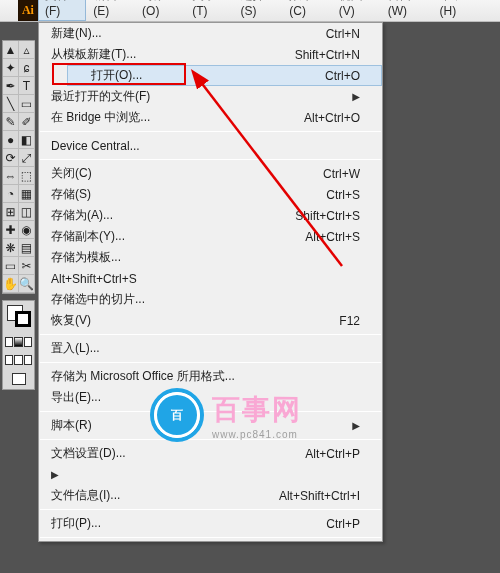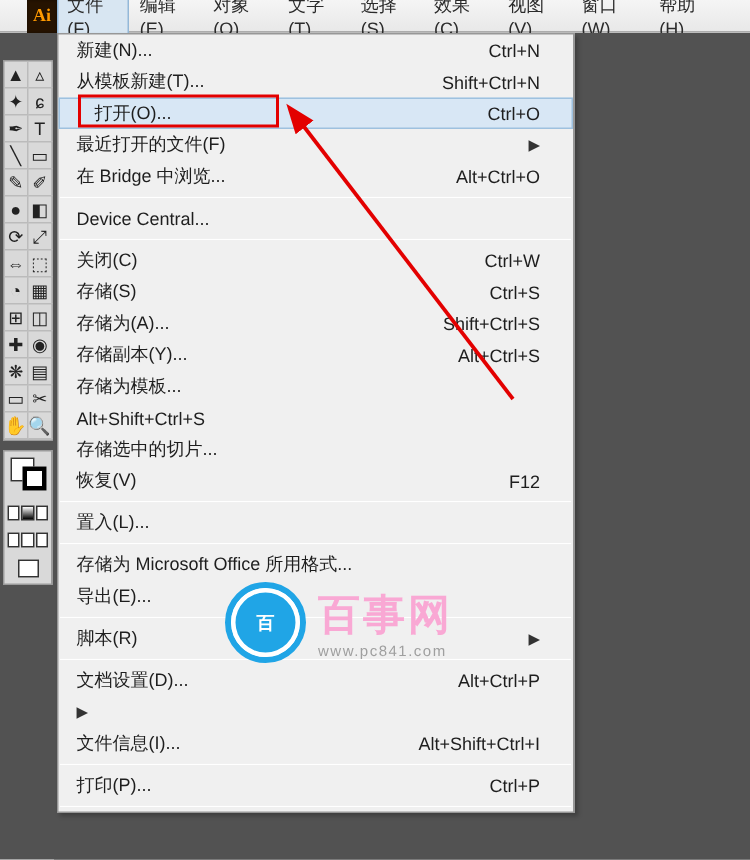--- a/index.html
+++ b/index.html
@@ -1,36 +1,36 @@
 <!DOCTYPE html>
 <html><head>
 <meta charset="utf-8">
 <style>
 * { margin:0; padding:0; box-sizing:border-box; font-family:"Microsoft YaHei","SimSun",Arial,sans-serif; font-size:12px; }
 body { width:500px; height:573px; background:#fff; overflow:hidden; position:relative; }
 .window { width:500px; height:573px; background:#525252; position:relative; }
-.menubar { height:22px; background:linear-gradient(#f5f5f5,#e8e8e8); display:flex; align-items:center; padding:0 18px; border-bottom:1px solid #bdbdbd; }
+.menubar { height:22px; background:linear-gradient(#f5f5f5,#e8e8e8); display:flex; align-items:flex-end; padding:0 18px; border-bottom:1px solid #bdbdbd; }
 .app-icon { width:22px; height:22px; background:#261300; color:#ff9a00; display:flex; align-items:center; justify-content:center; font-weight:bold; font-size:12px; font-family:Georgia,serif; box-shadow:0 0 2px rgba(0,0,0,.4) inset; }
 .menu { padding:3px 7px; color:#2b2b2b; cursor:default; }
 .menu.active { background:#d8e6f2; border:1px solid #94b8d8; padding:2px 6px; }
 .left-dock { position:absolute; top:40px; left:2px; width:33px; display:flex; flex-direction:column; }
 .tool-grid { background:#d9d9d9; border:1px solid #9b9b9b; display:grid; grid-template-columns:1fr 1fr; }
 .tool { width:16px; height:18px; display:flex; align-items:center; justify-content:center; color:#222; border-right:1px solid #bbb; border-bottom:1px solid #bbb; }
 .swatches { margin-top:6px; background:#d9d9d9; border:1px solid #9b9b9b; padding:4px 2px; display:flex; flex-direction:column; gap:6px; }
 .sw-pair { position:relative; height:24px; }
 .sw-fill { position:absolute; top:0; left:2px; width:16px; height:16px; background:#fff; border:1px solid #333; }
 .sw-stroke { position:absolute; top:6px; left:10px; width:16px; height:16px; background:#fff; border:3px solid #000; box-sizing:border-box; }
 .mode-row { display:flex; gap:1px; margin-top:2px; }
 .mode { width:10px; height:10px; background:#fff; border:1px solid #333; }
 .mode.grad { background:linear-gradient(#fff,#000); }
 .mode.none { background:#fff; position:relative; }
 .canvas-area { position:absolute; top:22px; left:36px; right:0; bottom:0; background:#525252; }
 .dropdown { position:absolute; top:22px; left:38px; width:345px; background:#f0f0f0; border:1px solid #979797; box-shadow:2px 2px 3px rgba(0,0,0,.25); }
 .dd-row { display:flex; align-items:center; justify-content:space-between; height:21px; padding:0 22px 0 12px; color:#1e1e1e; cursor:default; }
-.dd-row.hover { background:#d8e7f5; border:1px solid #9ec1df; padding:0 21px 0 23px; }
+.dd-row.hover { background:#d8e7f5; border:1px solid #9ec1df; padding:0 21px 0 23px;margin-left:28px; }
 .dd-sep { height:1px; background:#d6d6d6; border-bottom:1px solid #fff; margin:3px 1px; }
 .arrow { color:#333; font-size:10px; }
 .highlight-box { position:absolute; border:2px solid #e30000; pointer-events:none; }
 .anno-arrow { position:absolute; pointer-events:none; }
 .watermark { position:absolute; display:flex; align-items:center; gap:8px; pointer-events:none; }
 .wm-badge { width:54px; height:54px; border-radius:50%; background:#20a5e6; border:4px solid #20a5e6; display:flex; align-items:center; justify-content:center; color:#fff; font-size:32px; font-weight:bold; box-shadow:0 0 0 3px #fff inset; }
 .wm-badge-inner { width:46px; height:46px; border-radius:50%; border:2px solid #fff; display:flex; align-items:center; justify-content:center; }
 .wm-text1 { color:#f9a8d4; font-size:28px; font-weight:bold; letter-spacing:2px; }
 .wm-text2 { color:#9f9f9f; font-size:10px; letter-spacing:1px; }
 </style>

